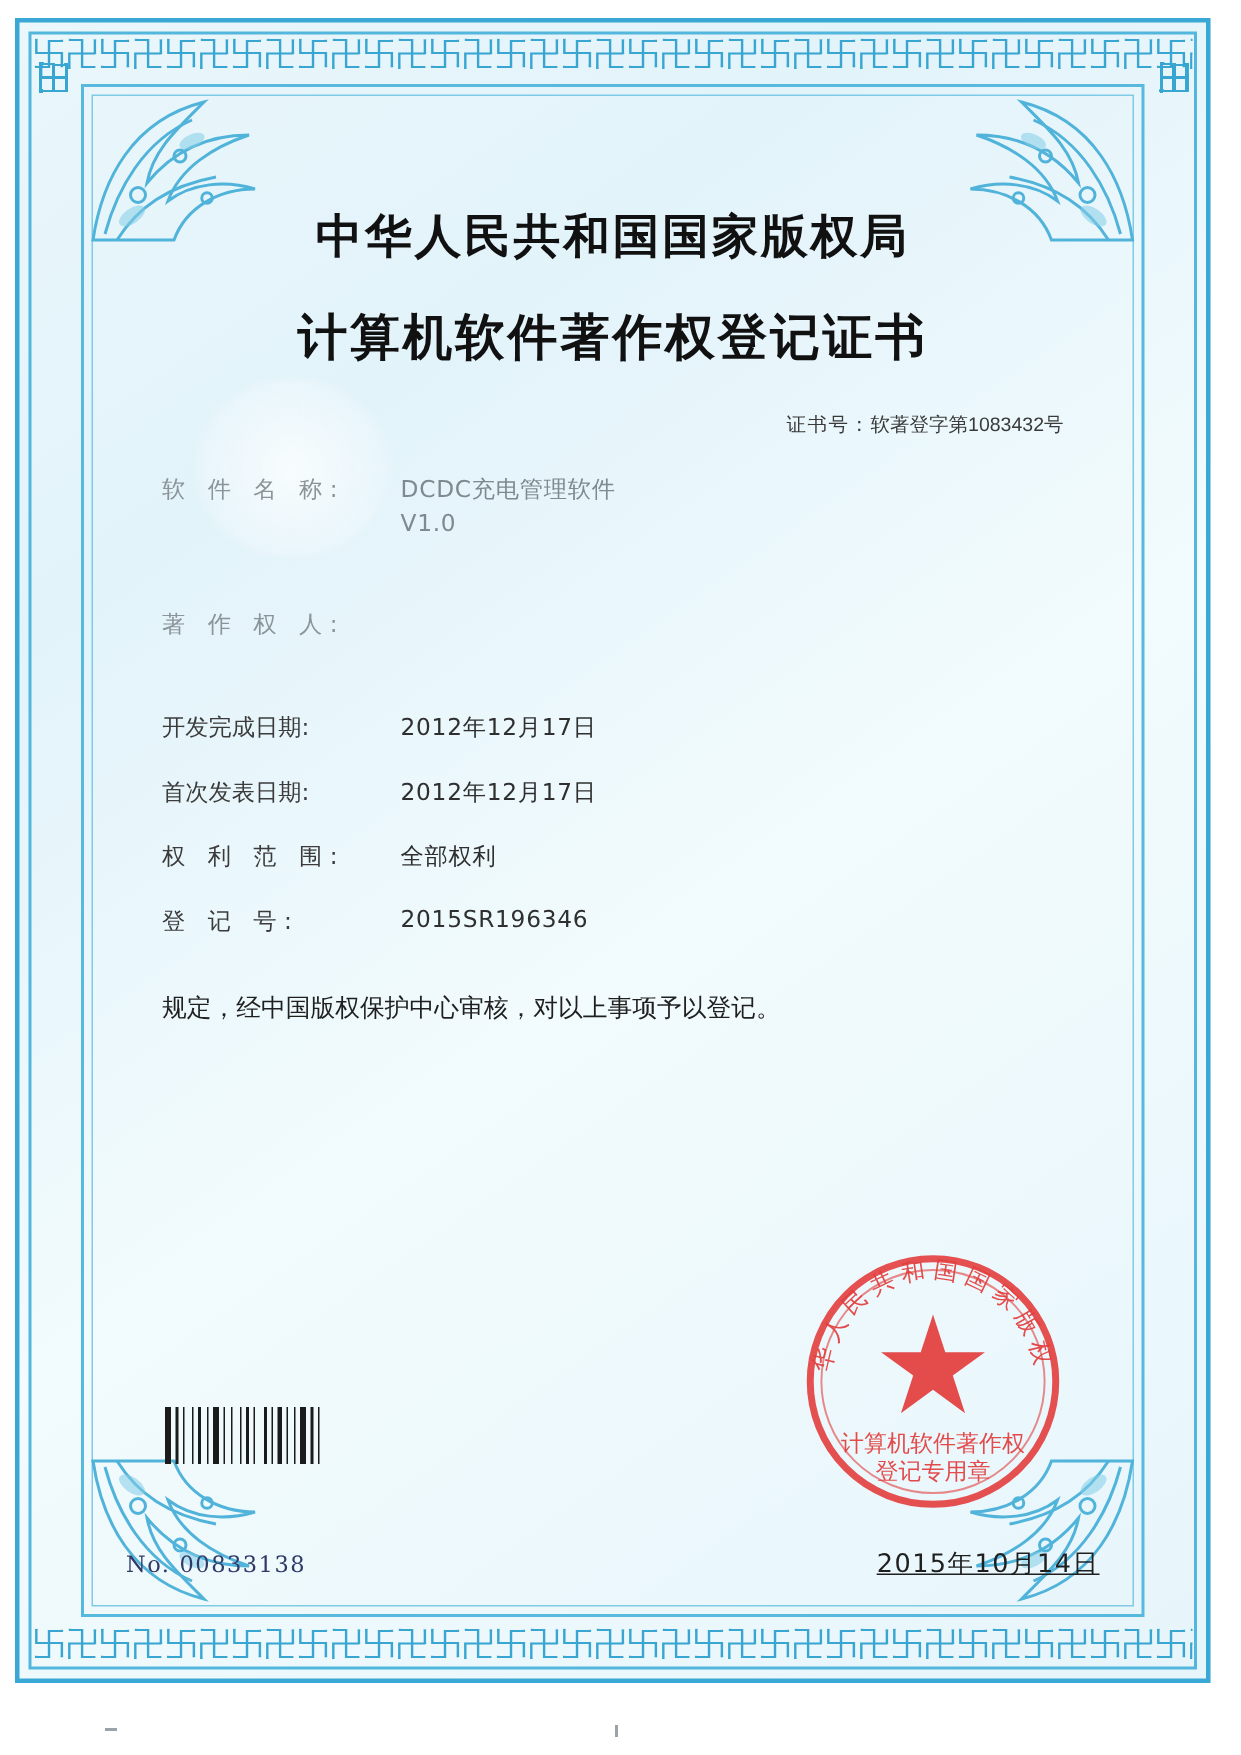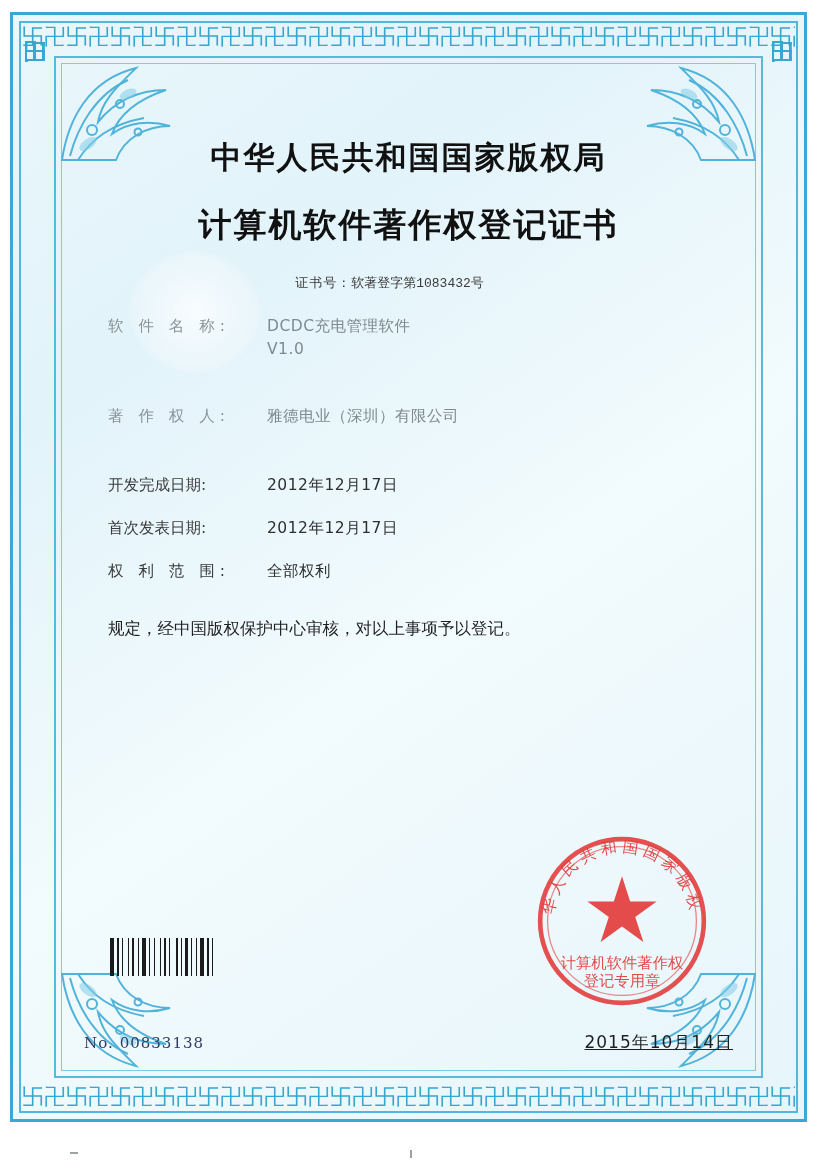--- a/index.html
+++ b/index.html
@@ -114,26 +114,26 @@
   .title-sub {
     text-align: center;
     font-family: "DejaVu Serif", serif;
     font-weight: bold;
     font-size: 33px;
     letter-spacing: 2px;
     color: #111;
     margin-top: 24px;
   }
   .cert-no {
-    text-align: center;
+    text-align: right;
     font-size: 13px;
     color: #3a3a3a;
     margin-top: 26px;
     padding-right: 38px;
-    font-family: Liberation Mono, monospace;
+    font-family: Liberation Sans, sans-serif;
   }
   .cert-no .label { letter-spacing: 1px; }
 
   .fields {
     margin-top: 24px;
     padding-left: 38px;
   }
   .field-row {
     display: flex;
     align-items: flex-start;
@@ -339,41 +339,44 @@
           <div class="field-value">
             <span>DCDC充电管理软件</span>
             <span class="line2">V1.0</span>
           </div>
         </div>
 
         <div class="gap-lg"></div>
 
         <div class="field-row faded">
           <div class="field-label">著 作 权 人:</div>
-          <div class="field-value">雅德电业（深圳）有限公司</div>
         </div>
 
         <div class="gap-lg"></div>
 
         <div class="field-row">
           <div class="field-label tight">开发完成日期:</div>
           <div class="field-value">2012年12月17日</div>
         </div>
 
         <div class="field-row">
           <div class="field-label tight">首次发表日期:</div>
           <div class="field-value">2012年12月17日</div>
         </div>
 
 
         <div class="field-row">
           <div class="field-label">权 利 范 围:</div>
           <div class="field-value">全部权利</div>
         </div>
 
+        <div class="field-row">
+          <div class="field-label">登 记 号:</div>
+          <div class="field-value">2015SR196346</div>
+        </div>
 
       </div>
 
       <div class="paragraph">
         <span>规定，经中国版权保护中心审核，对以上事项予以登记。</span>
       </div>
 
     </div>
 
     <div class="barcode">

